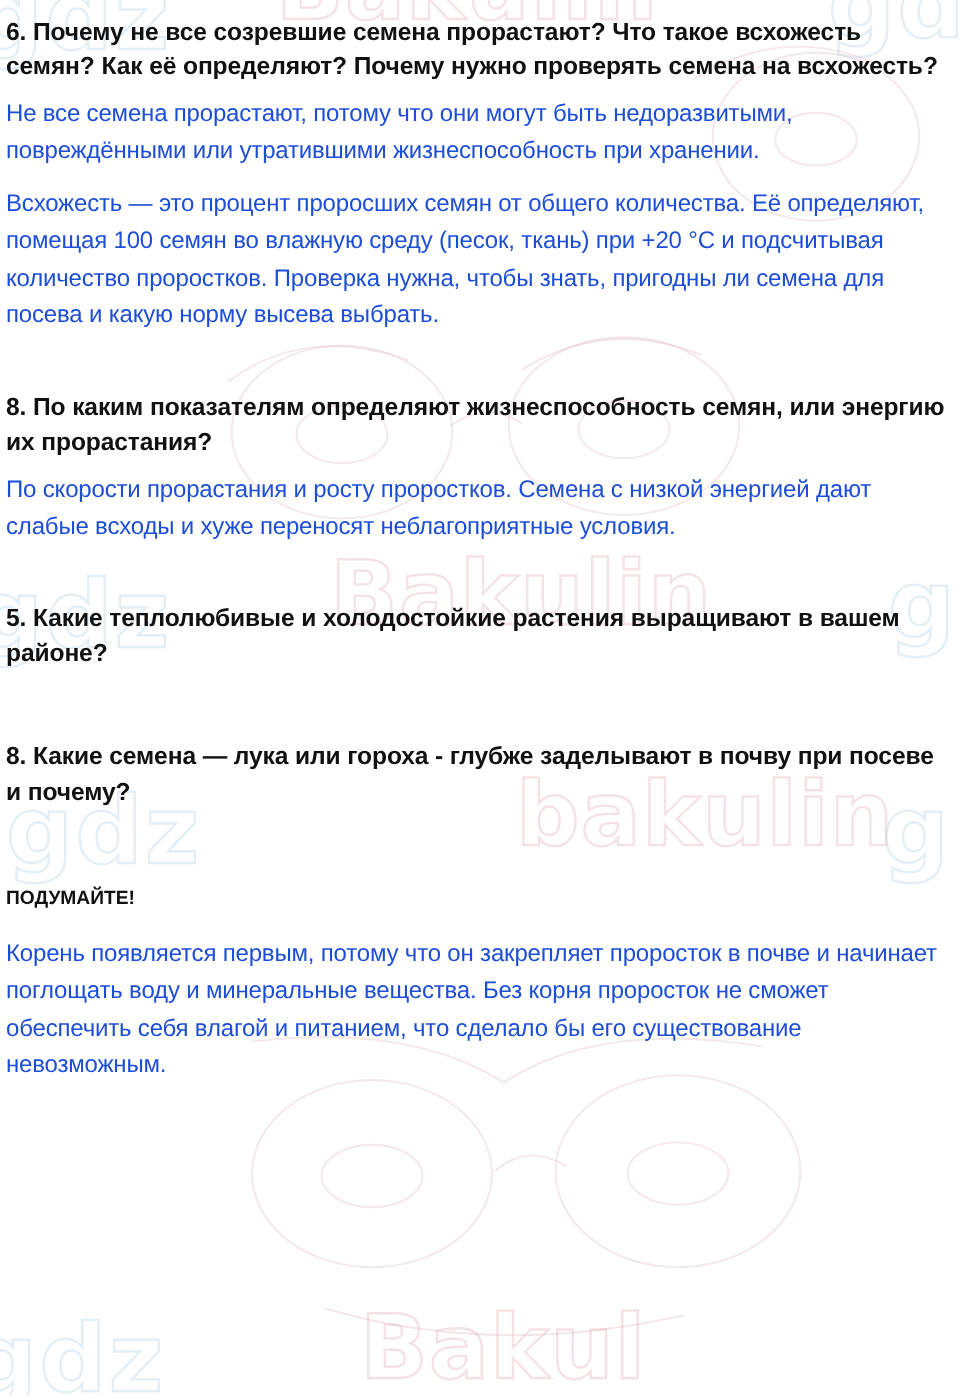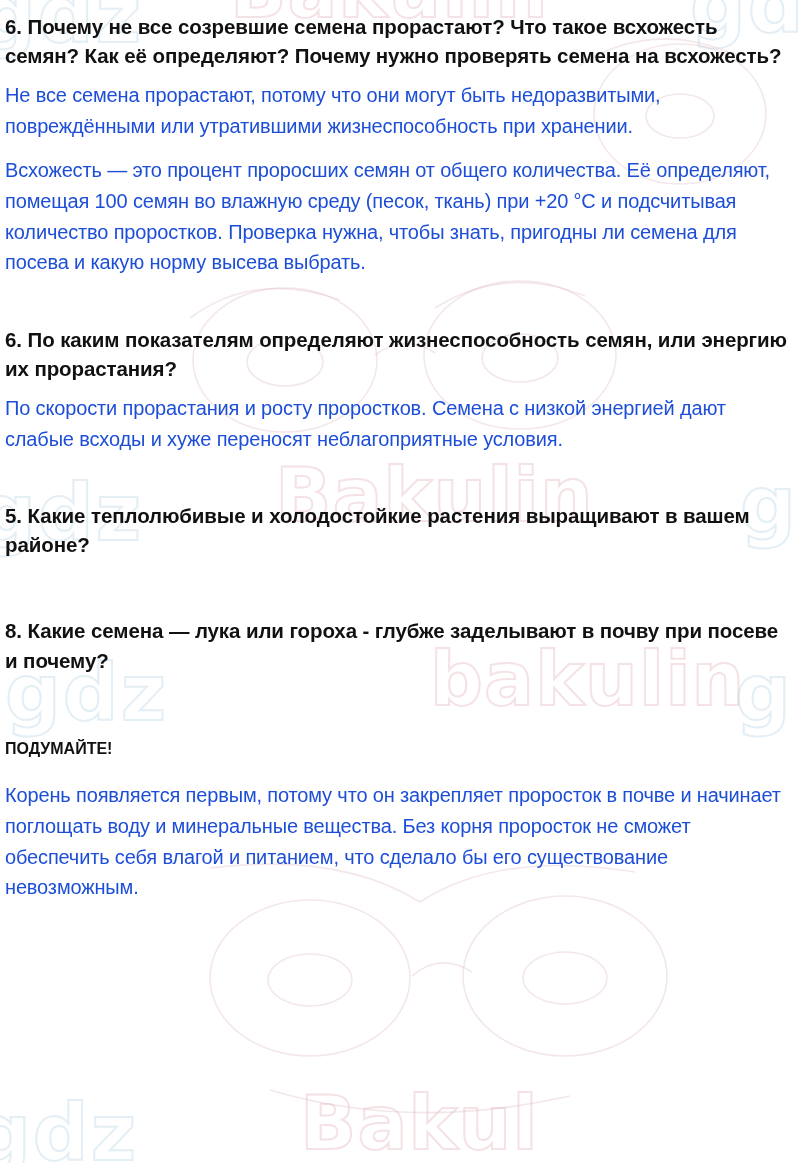--- a/index.html
+++ b/index.html
@@ -151,21 +151,21 @@
     <h2 class="question">6. Почему не все созревшие семена прорастают? Что такое всхожесть семян? Как её определяют? Почему нужно проверять семена на всхожесть?</h2>
     <div class="gap-after-question"></div>
     <p class="answer">Не все семена прорастают, потому что они могут быть недоразвитыми, повреждёнными или утратившими жизнеспособность при хранении.</p>
     <div class="gap-between-paras"></div>
     <p class="answer">Всхожесть — это процент проросших семян от общего количества. Её определяют, помещая 100 семян во влажную среду (песок, ткань) при +20 °C и подсчитывая количество проростков. Проверка нужна, чтобы знать, пригодны ли семена для посева и какую норму высева выбрать.</p>
   </section>
 
   <div class="gap-between-blocks"></div>
 
   <section class="qa-block">
-    <h2 class="question">6. По каким показателям определяют жизнеспособность семян, или энергию их прорастания?</h2>
+    <h2 class="question">8. По каким показателям определяют жизнеспособность семян, или энергию их прорастания?</h2>
     <div class="gap-after-question"></div>
     <p class="answer">По скорости прорастания и росту проростков. Семена с низкой энергией дают слабые всходы и хуже переносят неблагоприятные условия.</p>
   </section>
 
   <div class="gap-between-blocks"></div>
 
   <section class="qa-block">
     <h2 class="question">5. Какие теплолюбивые и холодостойкие растения выращивают в вашем районе?</h2>
     <div class="gap-after-question"></div>
   </section>

